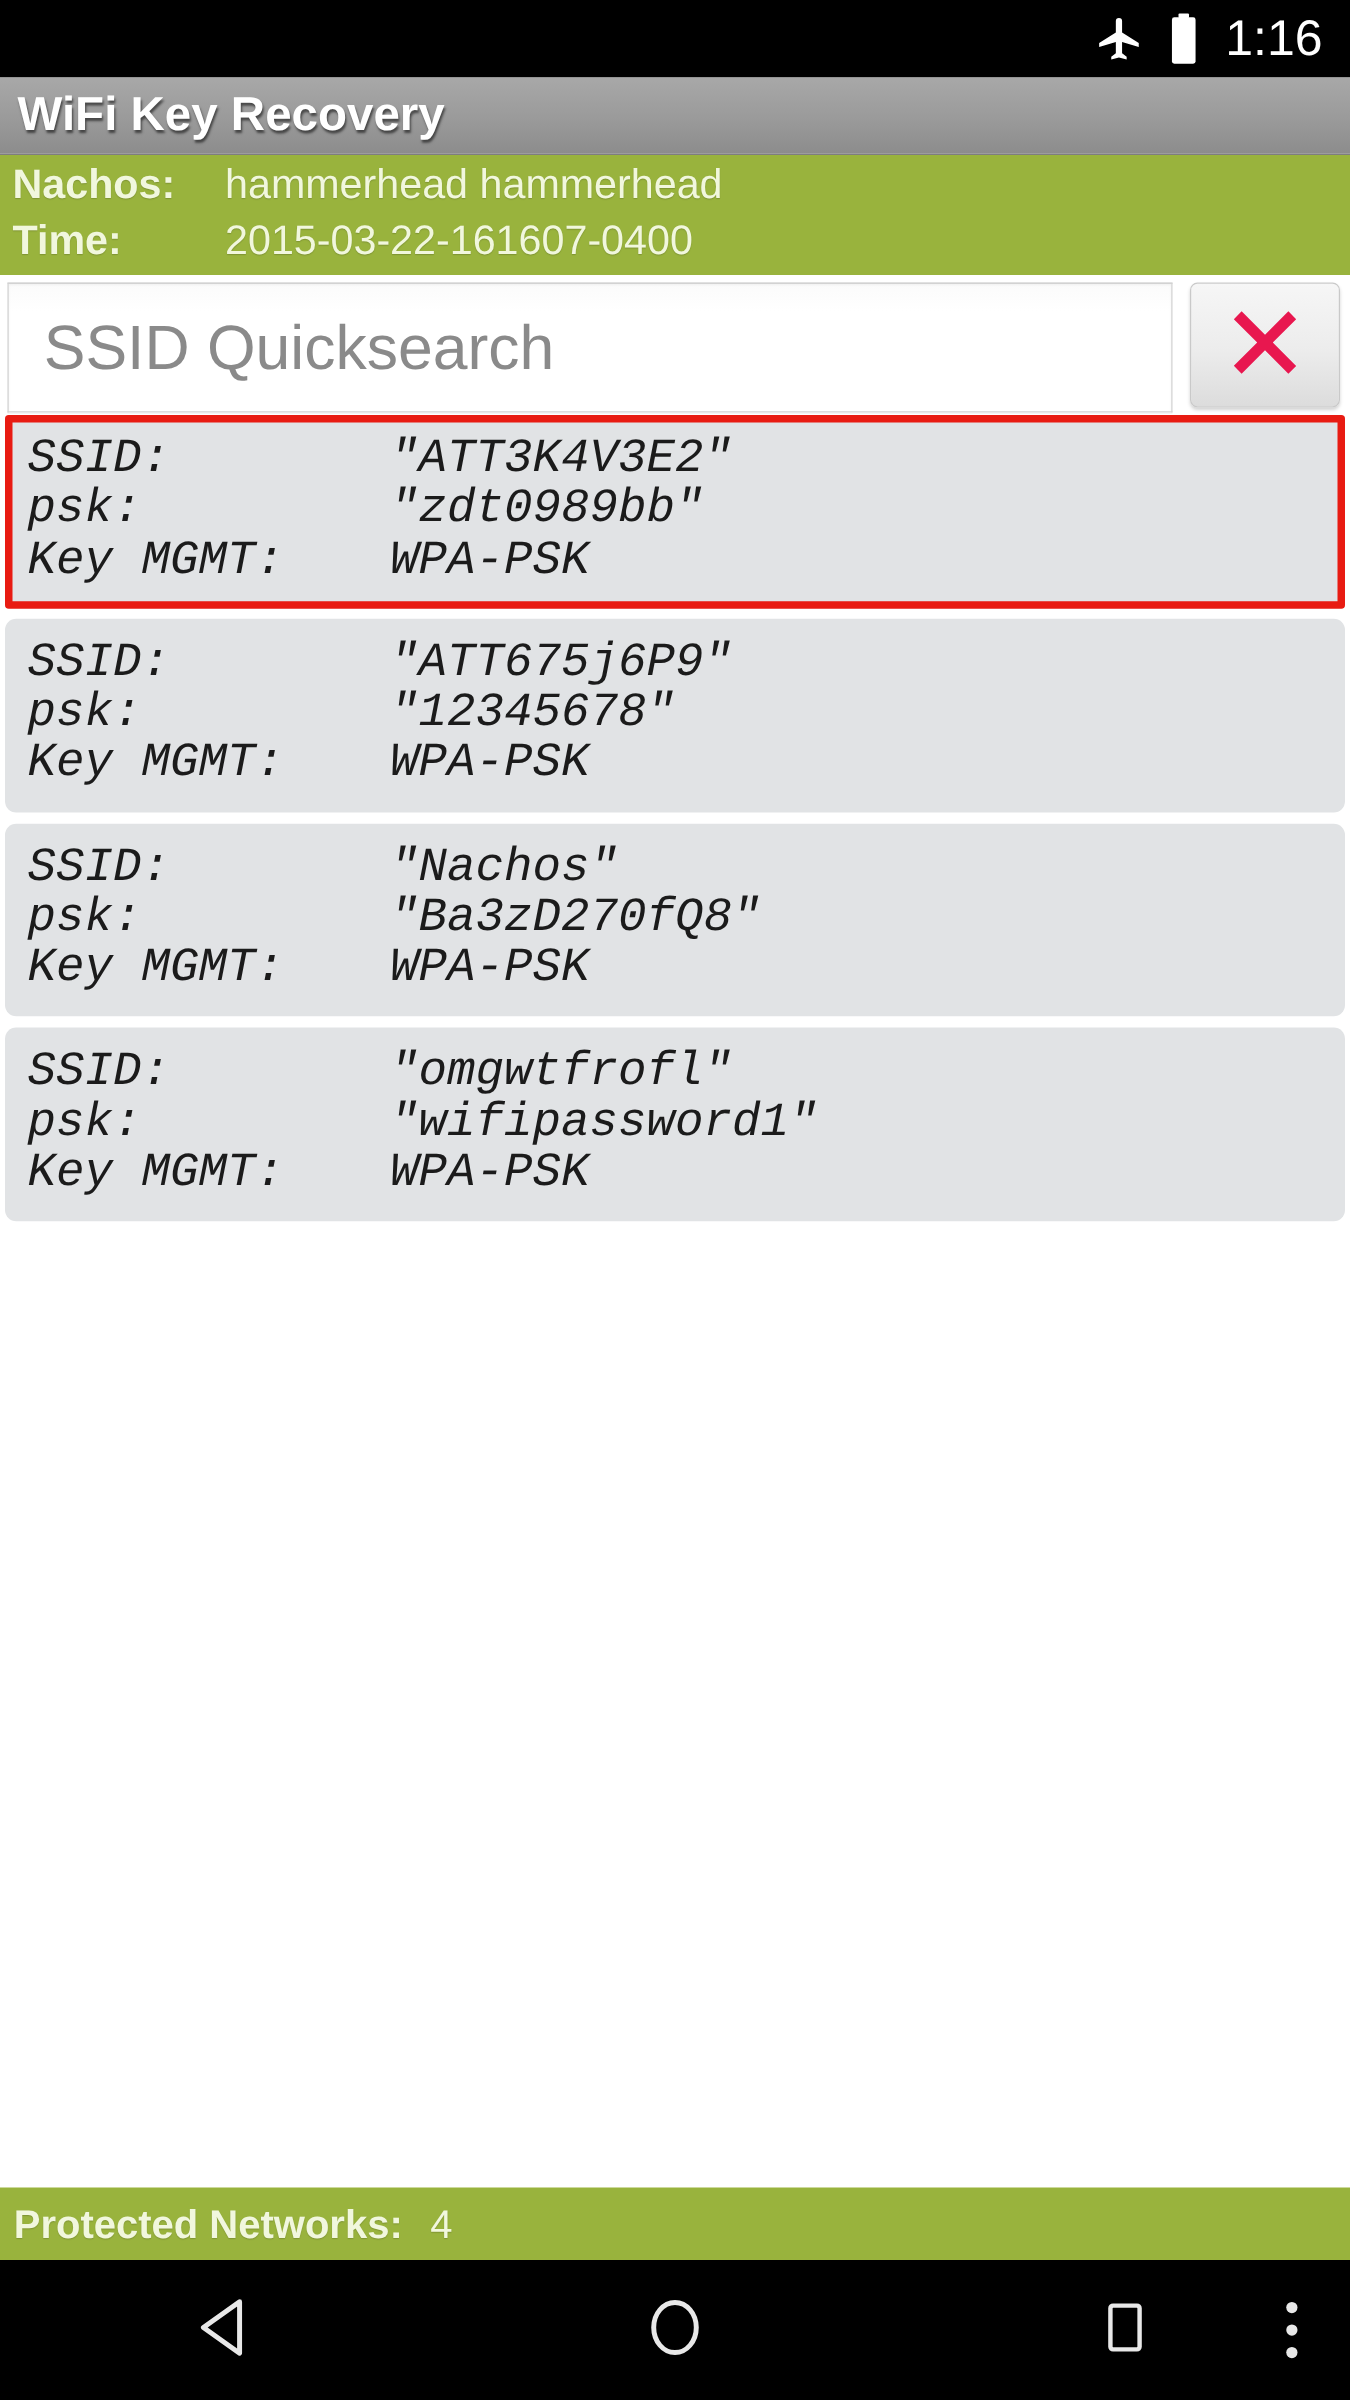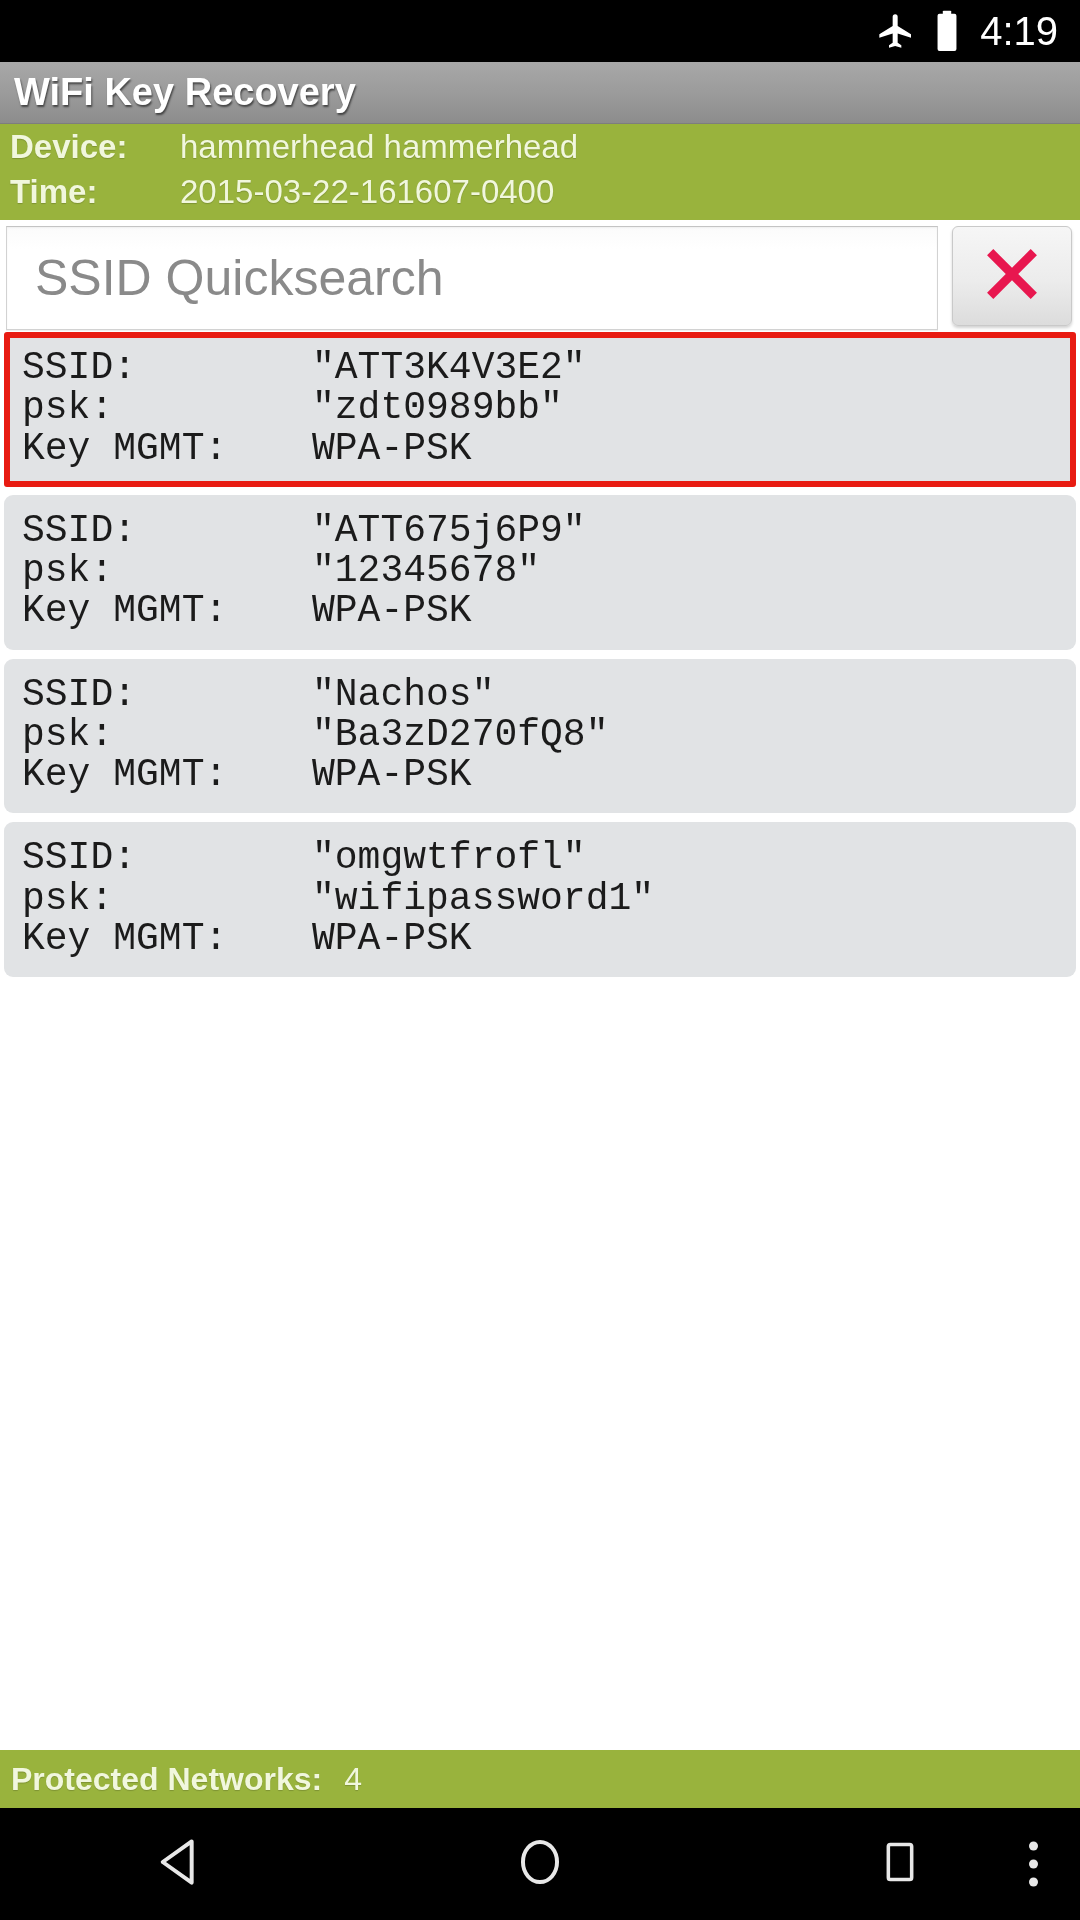--- a/index.html
+++ b/index.html
@@ -98,20 +98,21 @@
     background:#ffffff;
     padding:0 4px;
     overflow:hidden;
   }
   .netcard {
     position:relative;
     background:#e1e3e5;
     border-radius:9px;
     margin-bottom:9px;
     padding:16px 18px 18px 18px;
+    font-style:italic;
   }
   .netcard.selected {
     border:6px solid #e81b12;
     border-radius:3px;
     padding:10px 12px 12px 12px;
     margin-bottom:8px;
   }
   .netline {
     display:flex;
     font-family:"Liberation Mono", monospace;
@@ -168,30 +169,30 @@
       <svg width="40" height="40" viewBox="0 0 24 24" fill="#ffffff">
         <path d="M21 16v-2l-8-5V3.5A1.5 1.5 0 0 0 11.5 2 1.5 1.5 0 0 0 10 3.5V9l-8 5v2l8-2.5V19l-2.2 1.6V22l3.7-1 3.7 1v-1.4L13 19v-5.5z"></path>
       </svg>
     </span>
     <span class="sb-icon">
       <svg width="26" height="42" viewBox="0 0 14 24" fill="#ffffff">
         <rect x="4.6" y="0.4" width="4.8" height="2.2" rx="0.5"></rect>
         <rect x="1.6" y="2.2" width="10.8" height="21.2" rx="1.1"></rect>
       </svg>
     </span>
-    <span class="sb-time">4:19</span>
+    <span class="sb-time">1:16</span>
   </div>
 
   <div class="titlebar">
     <span class="title">WiFi Key Recovery</span>
   </div>
 
   <div class="infohdr">
     <div class="inforow">
-      <span class="lbl">Device:</span>
+      <span class="lbl">Nachos:</span>
       <span class="val">hammerhead hammerhead</span>
     </div>
     <div class="inforow">
       <span class="lbl">Time:</span>
       <span class="val">2015-03-22-161607-0400</span>
     </div>
   </div>
 
   <div class="searchrow">
     <div class="searchbox">

